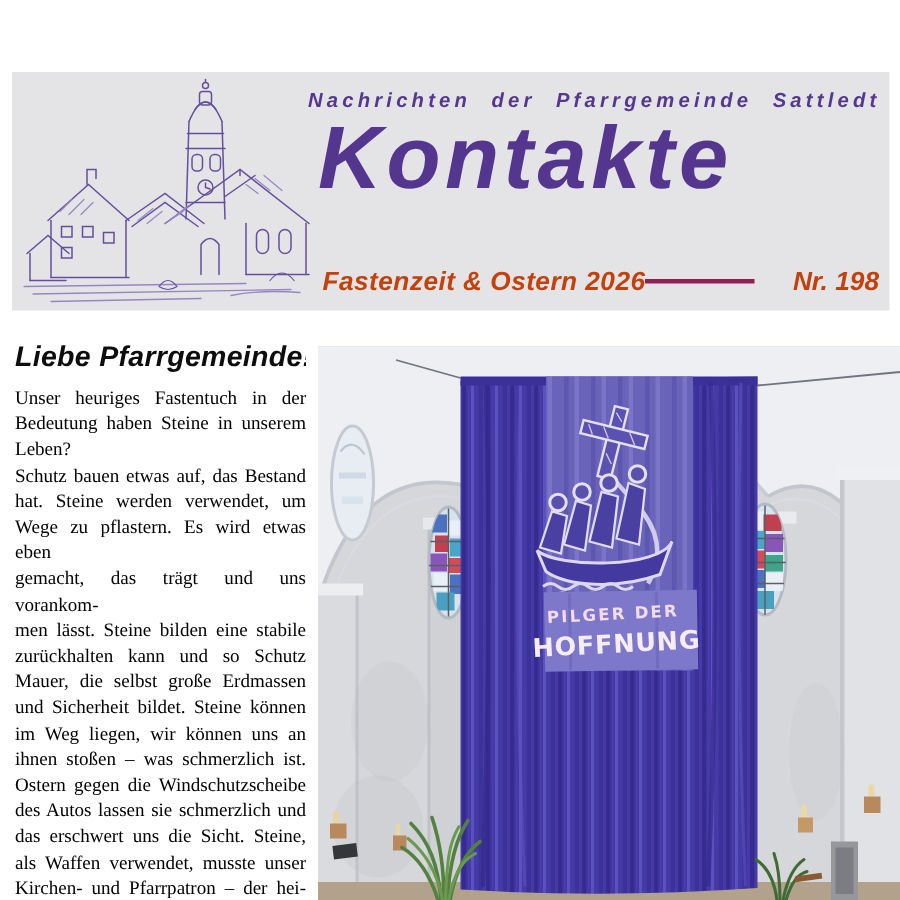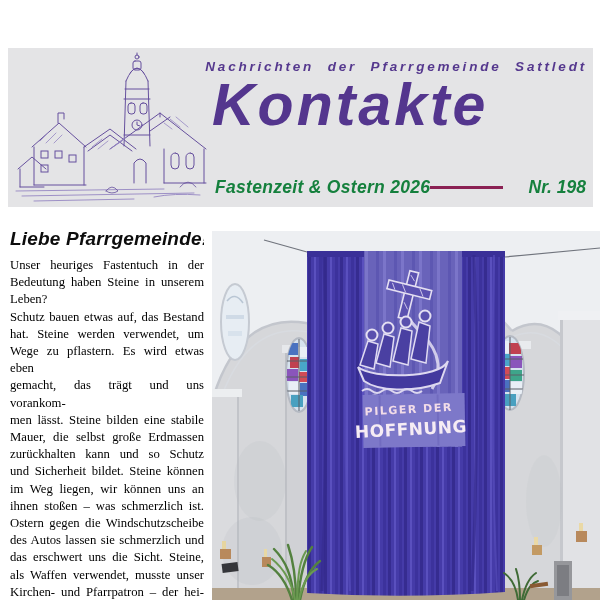--- a/index.html
+++ b/index.html
@@ -21,21 +21,21 @@
     color:#55388e;letter-spacing:2.8px;word-spacing:7px;
   }
   .nl-title{
     position:absolute;left:204px;top:28px;line-height:1;white-space:nowrap;
     font-style:italic;font-weight:700;font-size:59px;
     color:#54368e;letter-spacing:3px;
   }
   .issue-row{
     position:absolute;left:207px;right:7px;bottom:9px;
     display:flex;align-items:center;
-    font-style:italic;font-weight:700;font-size:17.5px;color:#15803d;
+    font-style:italic;font-weight:700;font-size:17.5px;color:#c2410c;
   }
   .issue-rule{height:2.5px;width:86px;background:#8b2154;margin-left:auto;margin-right:26px;}
   .issue-number{white-space:nowrap;}
   .issue-period{white-space:nowrap;letter-spacing:0.3px;}
 
   
   .article{
     position:absolute;left:10px;top:228px;width:194px;height:372px;overflow:hidden;
   }
   .article-heading{
@@ -149,22 +149,22 @@
     <h1 class="article-heading">Liebe Pfarrgemeinde!</h1>
     <div class="article-body">
         <div class="bline">Unser heuriges Fastentuch in der</div>
         <div class="bline">Bedeutung haben Steine in unserem</div>
         <div class="bline last">Leben?</div>
         <div class="bline">Schutz bauen etwas auf, das Bestand</div>
         <div class="bline">hat. Steine werden verwendet, um</div>
         <div class="bline">Wege zu pflastern. Es wird etwas eben</div>
         <div class="bline">gemacht, das trägt und uns vorankom-</div>
         <div class="bline">men lässt. Steine bilden eine stabile</div>
+        <div class="bline">zurückhalten kann und so Schutz</div>
         <div class="bline">Mauer, die selbst große Erdmassen</div>
-        <div class="bline">zurückhalten kann und so Schutz</div>
         <div class="bline">und Sicherheit bildet. Steine können</div>
         <div class="bline">im Weg liegen, wir können uns an</div>
         <div class="bline">ihnen stoßen – was schmerzlich ist.</div>
         <div class="bline">Ostern gegen die Windschutzscheibe</div>
         <div class="bline">des Autos lassen sie schmerzlich und</div>
         <div class="bline">das erschwert uns die Sicht. Steine,</div>
         <div class="bline">als Waffen verwendet, musste unser</div>
         <div class="bline">Kirchen- und Pfarrpatron – der hei-</div>
       </div>
   </div>

